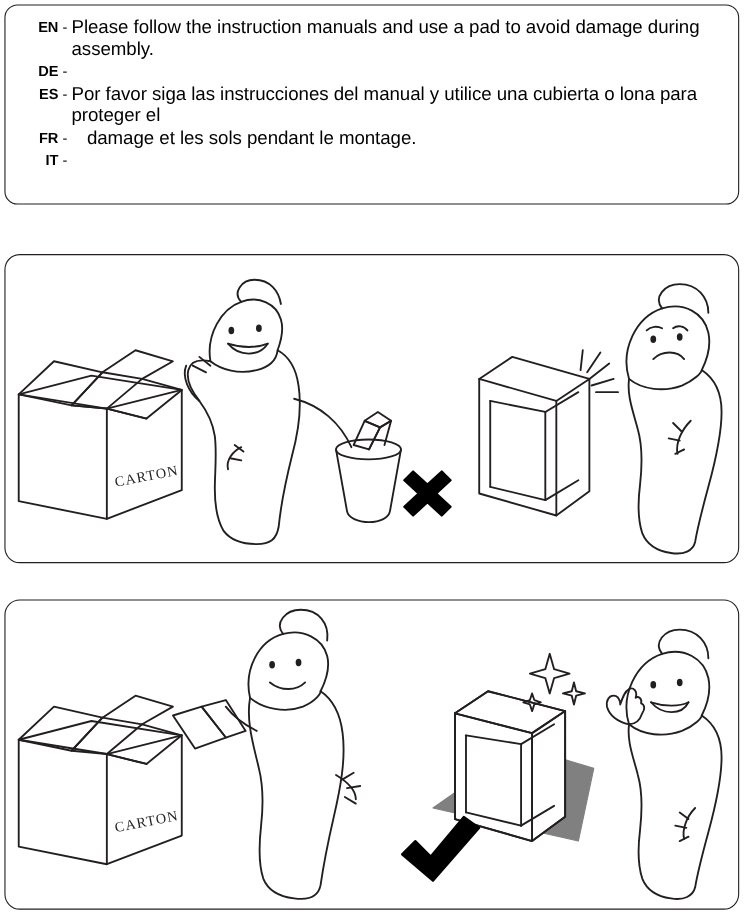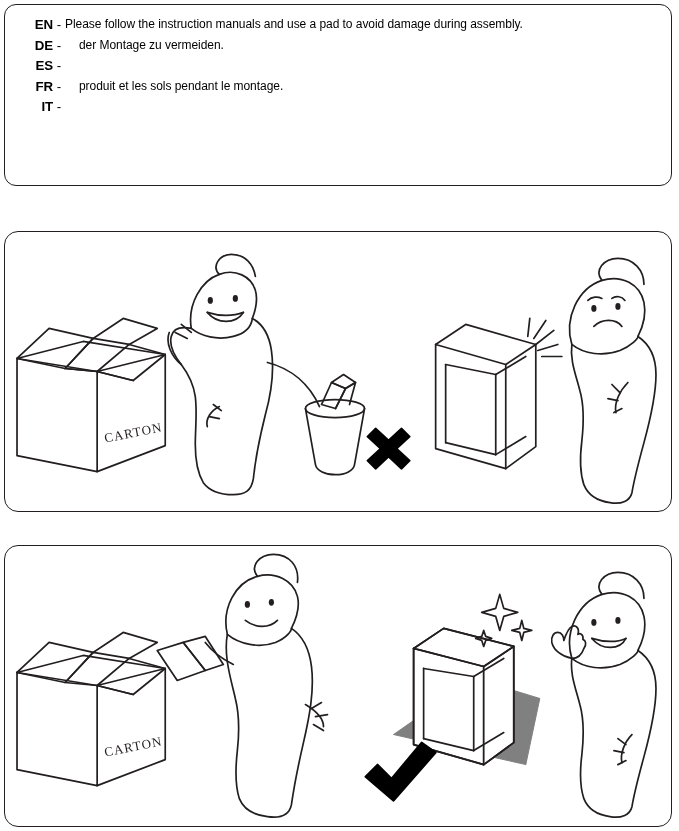--- a/index.html
+++ b/index.html
@@ -47,21 +47,21 @@
     letter-spacing: -0.1px;
   }
   .lang-dash {
     flex: 0 0 12px;
     text-align: center;
     font-size: 13.3px;
     line-height: 19.5px;
   }
   .lang-text {
     flex: 1 1 auto;
-    font-size: 12px;
+    font-size: 17px;
     line-height: 19.5px;
     letter-spacing: -0.05px;
   }
   .lang-text .cont {
     display: block;
     padding-left: 14px;
   }
 
   
   .panel {
@@ -99,36 +99,36 @@
     <div class="lang-row">
       <span class="lang-code">EN</span>
       <span class="lang-dash">-</span>
       <span class="lang-text">Please follow the instruction manuals and use a pad to avoid damage during assembly.</span>
     </div>
 
     <div class="lang-row">
       <span class="lang-code">DE</span>
       <span class="lang-dash">-</span>
       <span class="lang-text">
-        <span class="cont">der Montage zu vermeiden.</span>
       </span>
     </div>
 
     <div class="lang-row">
       <span class="lang-code">ES</span>
       <span class="lang-dash">-</span>
       <span class="lang-text">
+        <span>Por favor siga las instrucciones del manual y utilice una cubierta o lona para proteger el</span>
       </span>
     </div>
 
     <div class="lang-row">
       <span class="lang-code">FR</span>
       <span class="lang-dash">-</span>
       <span class="lang-text">
-        <span class="cont">produit et les sols pendant le montage.</span>
+        <span class="cont">damage et les sols pendant le montage.</span>
       </span>
     </div>
 
     <div class="lang-row">
       <span class="lang-code">IT</span>
       <span class="lang-dash">-</span>
       <span class="lang-text">
       </span>
     </div>
 

